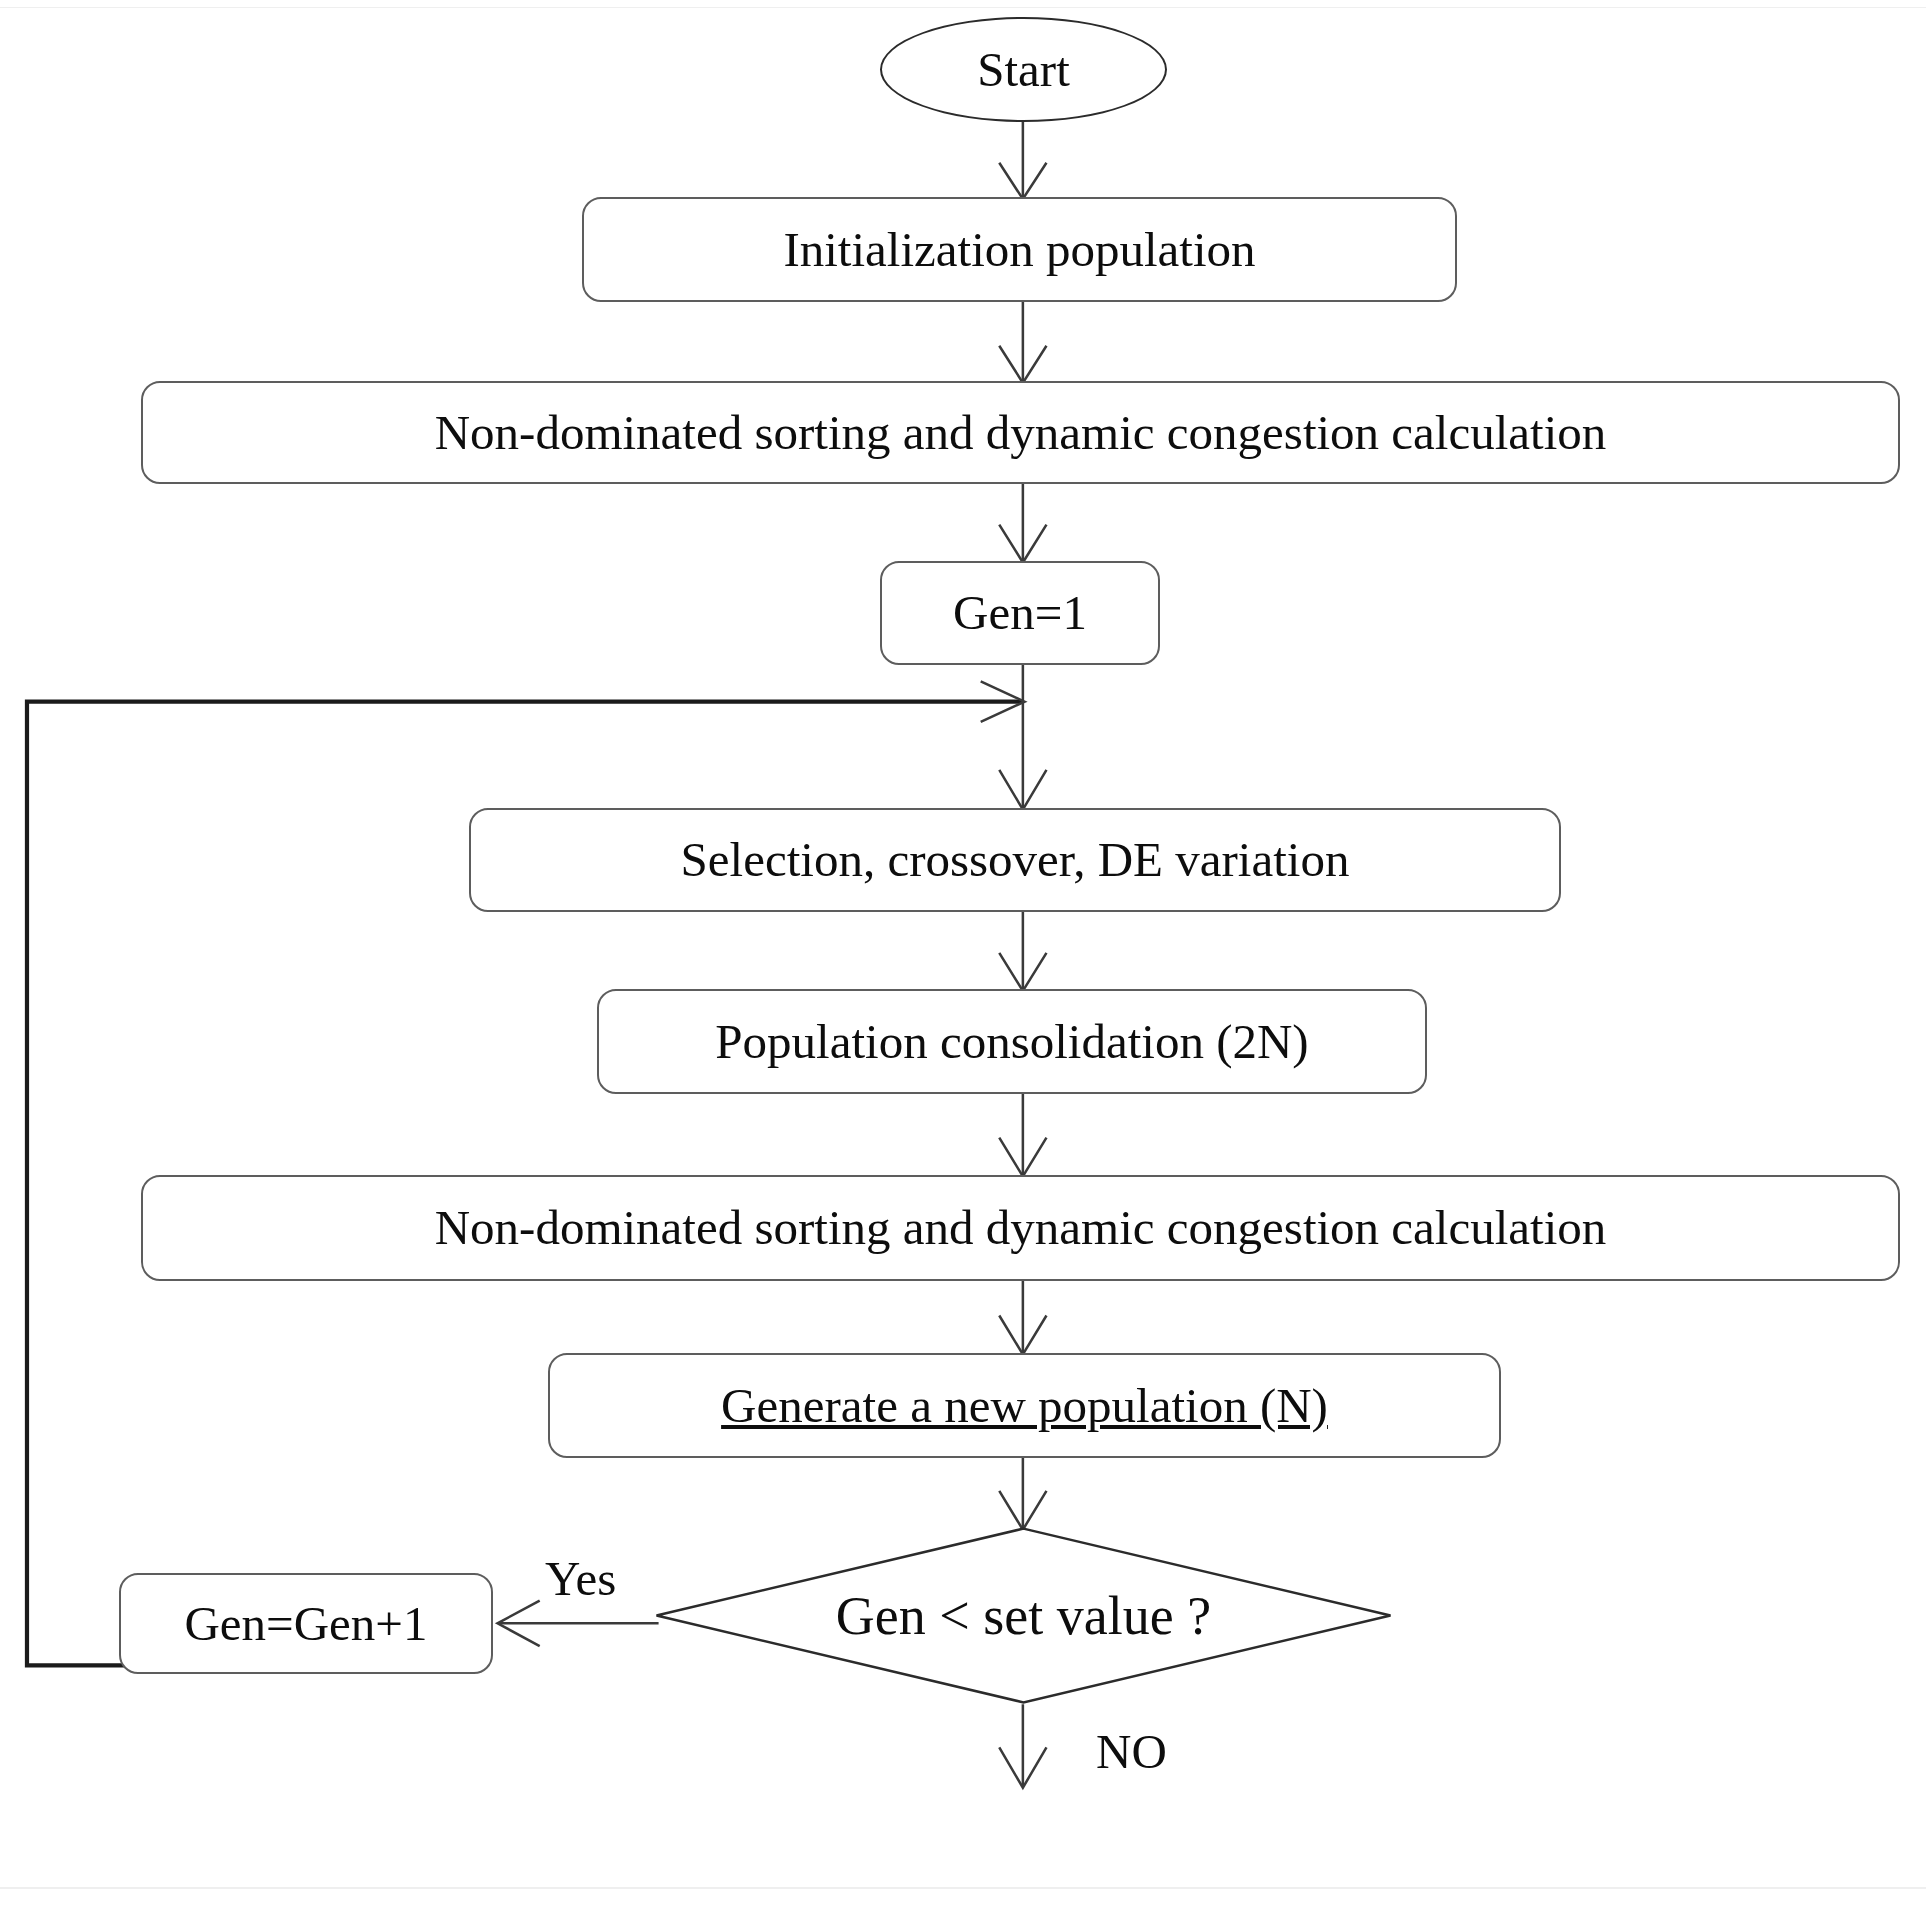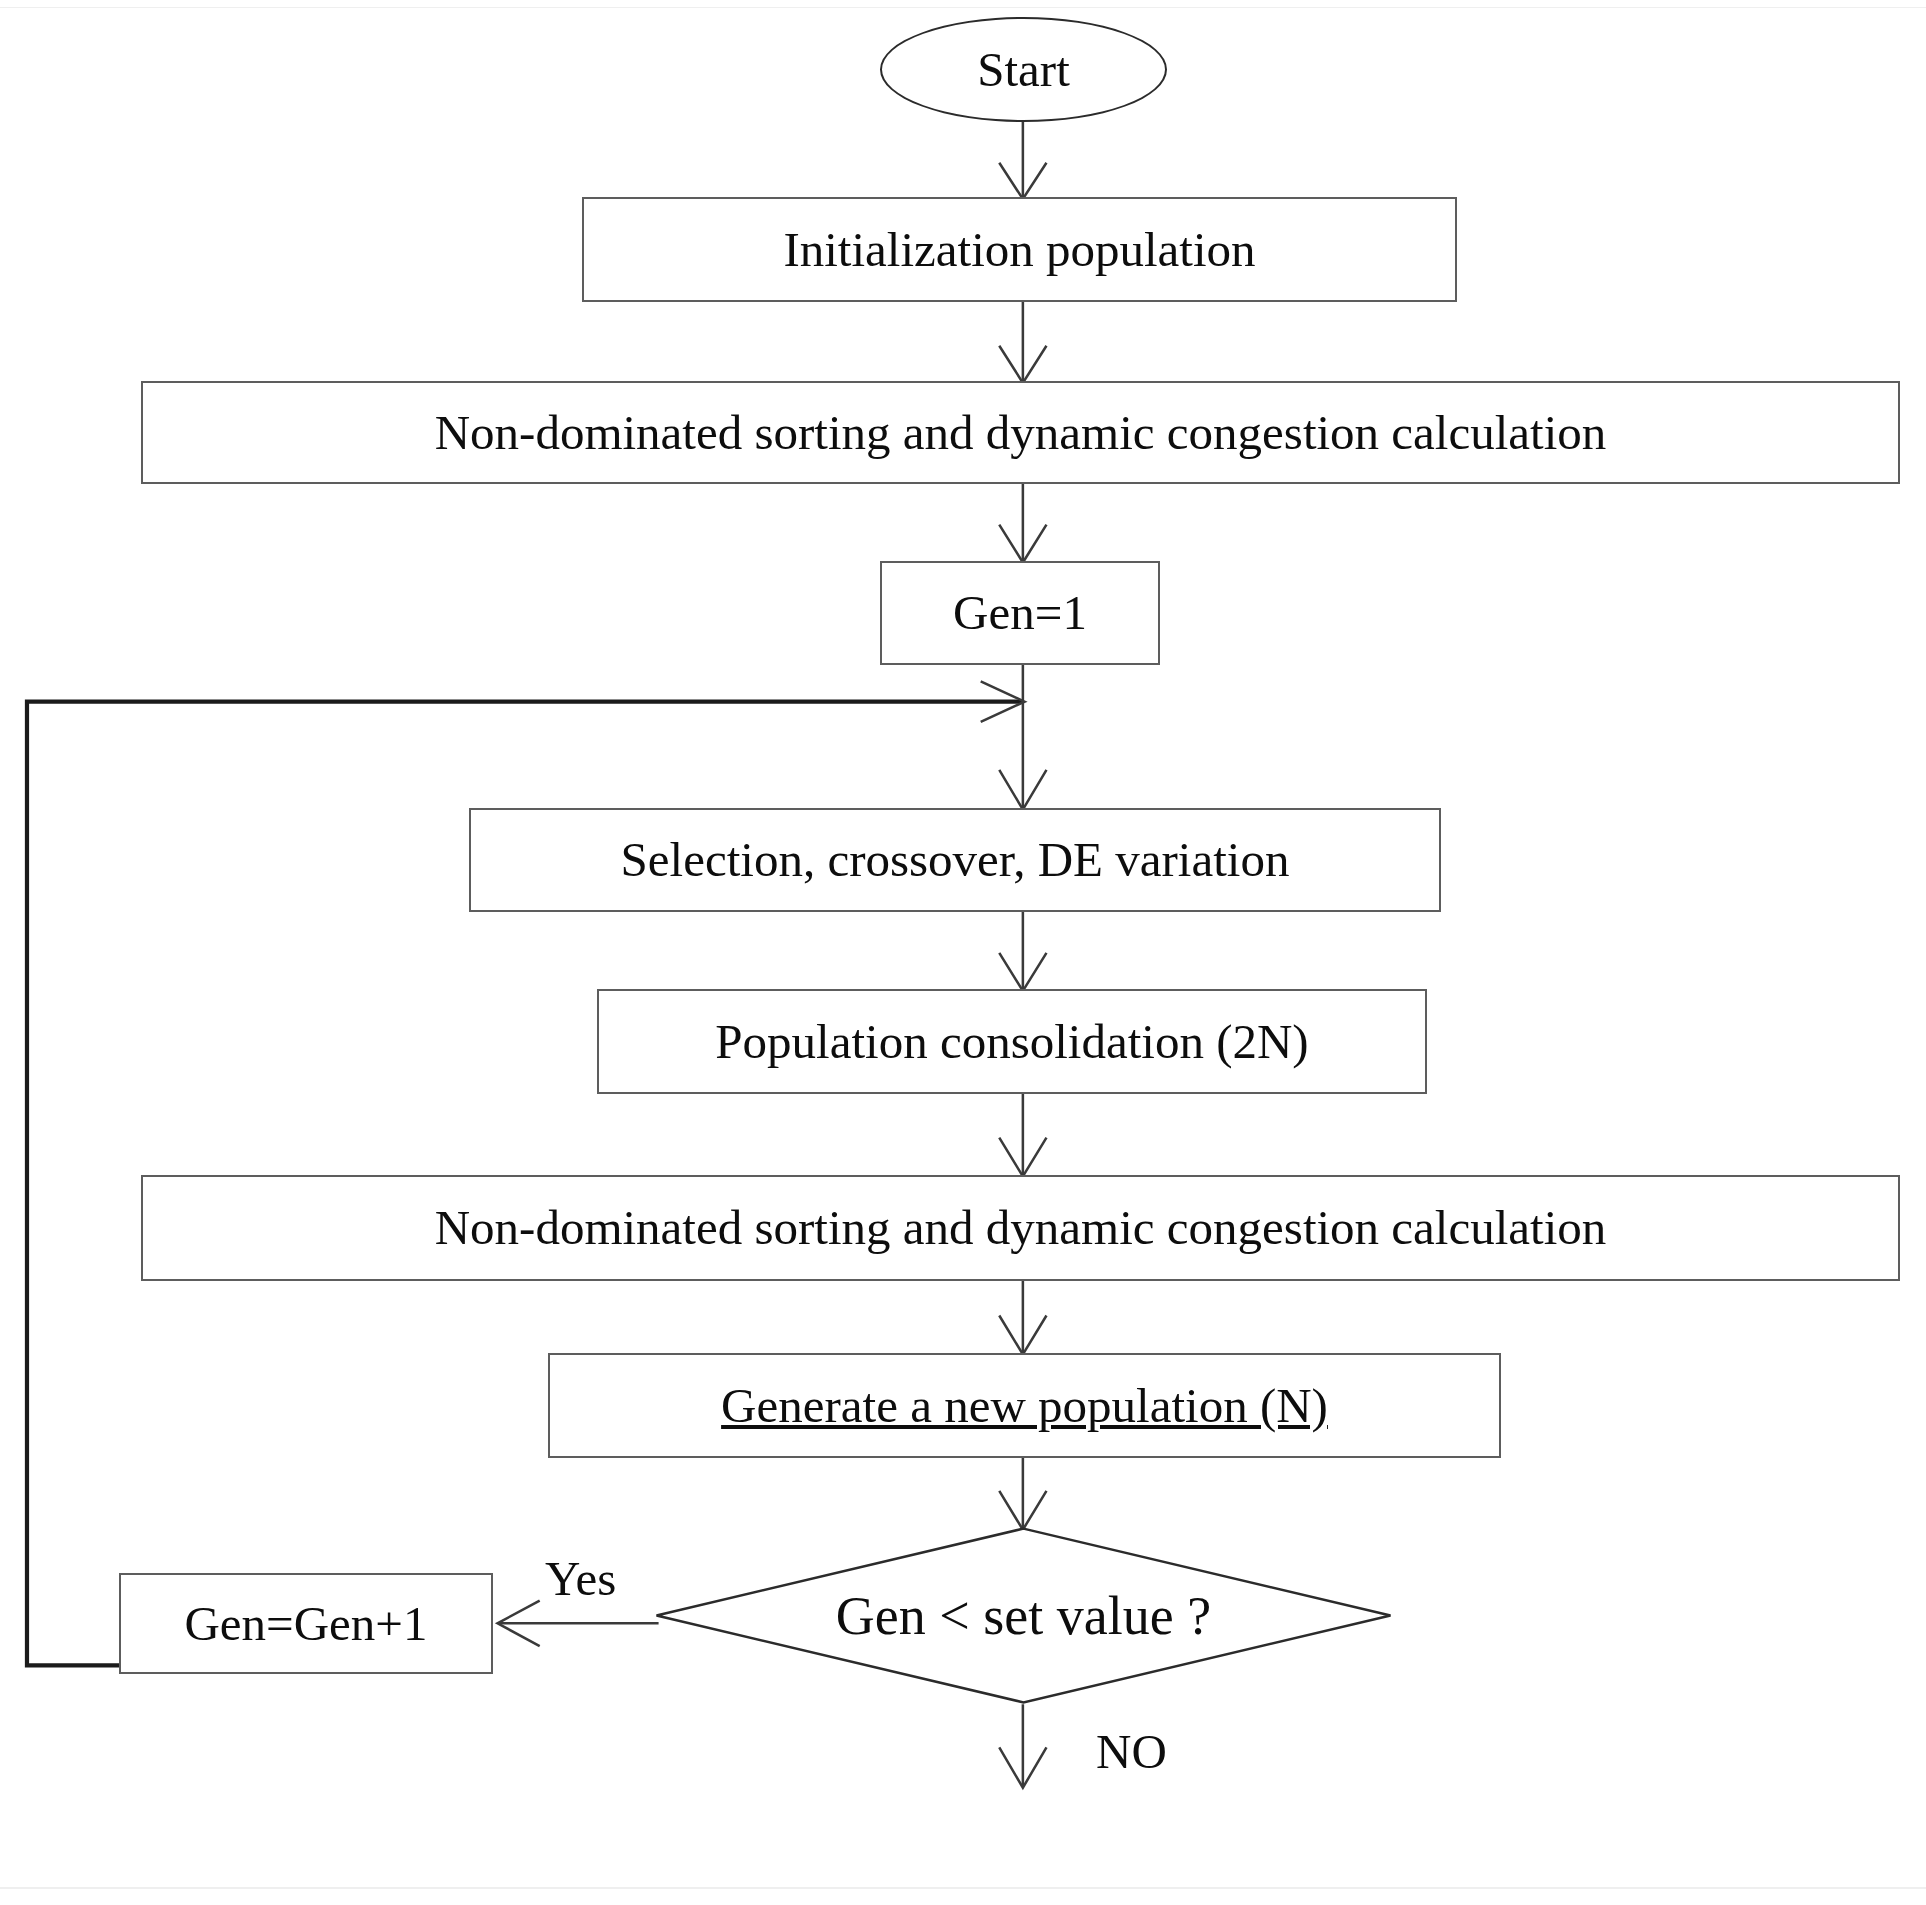--- a/index.html
+++ b/index.html
@@ -53,20 +53,21 @@
   .node {
     position: absolute;
     box-sizing: border-box;
     display: flex;
     align-items: center;
     justify-content: center;
     color: #0d0d0d;
     text-align: center;
     line-height: 1.05;
     white-space: nowrap;
+    border-radius: 19px;
   }
   .box {
     border: 2.5px solid #5d5d5d;
     background: #ffffff;
     font-size: 49px;
   }
   .term {
     border: 2.5px solid #2b2b2b;
     border-radius: 50%;
     background: #ffffff;
@@ -150,21 +151,21 @@
   </svg>
 
   <div class="node term" style="left:880px; top:17px; width:287px; height:105px;">Start</div>
 
   <div class="node box" style="left:582px; top:197px; width:875px; height:105px;">Initialization population</div>
 
   <div class="node box" style="left:141px; top:381px; width:1759px; height:103px;">Non-dominated sorting and dynamic congestion calculation</div>
 
   <div class="node box" style="left:880px; top:561px; width:280px; height:104px;">Gen=1</div>
 
-  <div class="node box" style="left:469px; top:808px; width:972px; height:104px;">Selection, crossover, DE variation</div>
+  <div class="node box" style="left:469px; top:808px; width:1092px; height:104px;">Selection, crossover, DE variation</div>
 
   <div class="node box" style="left:597px; top:989px; width:830px; height:105px;">Population consolidation (2N)</div>
 
   <div class="node box" style="left:141px; top:1175px; width:1759px; height:106px;">Non-dominated sorting and dynamic congestion calculation</div>
 
   <div class="node box" style="left:548px; top:1353px; width:953px; height:105px;text-decoration:underline;">Generate a new population (N)</div>
 
   <div class="diamond-wrap" style="left:654px; top:1526px; width:739px; height:179px;">
     <svg width="739" height="179" viewBox="0 0 876 212">
       <polygon points="438,3 873,106 438,209 3,106"></polygon>

